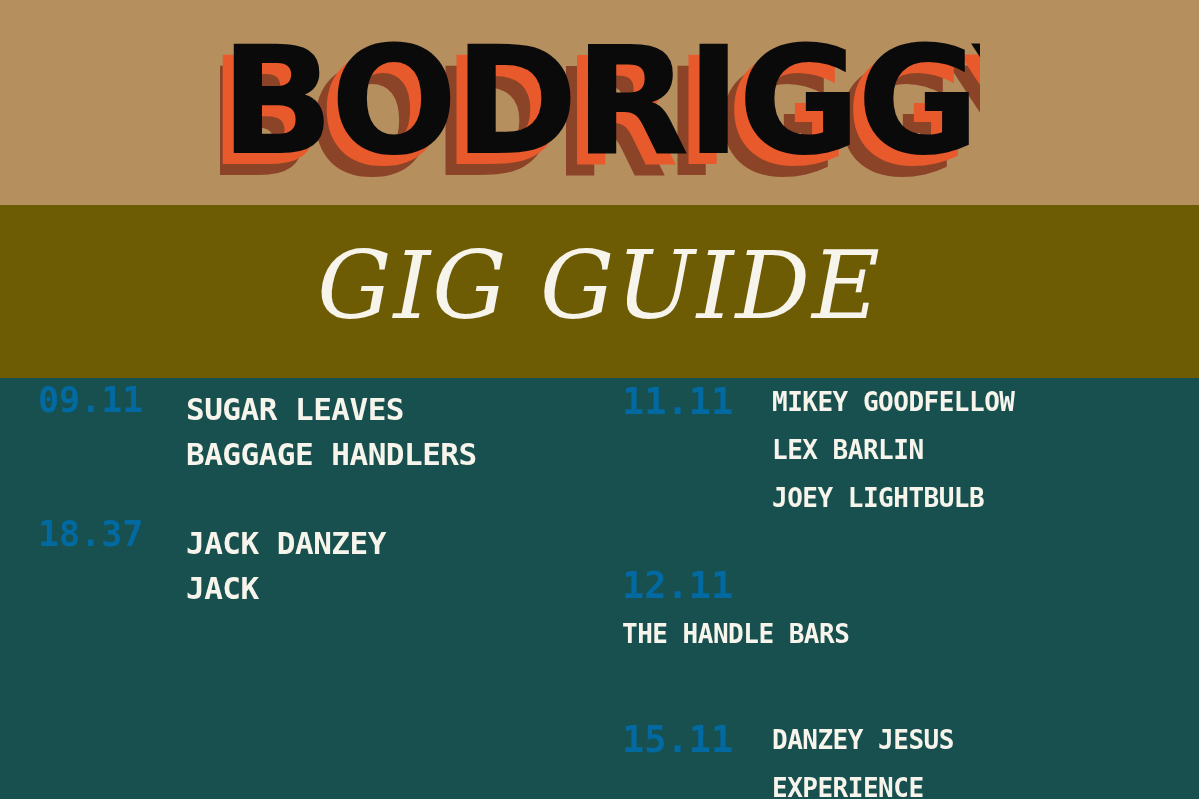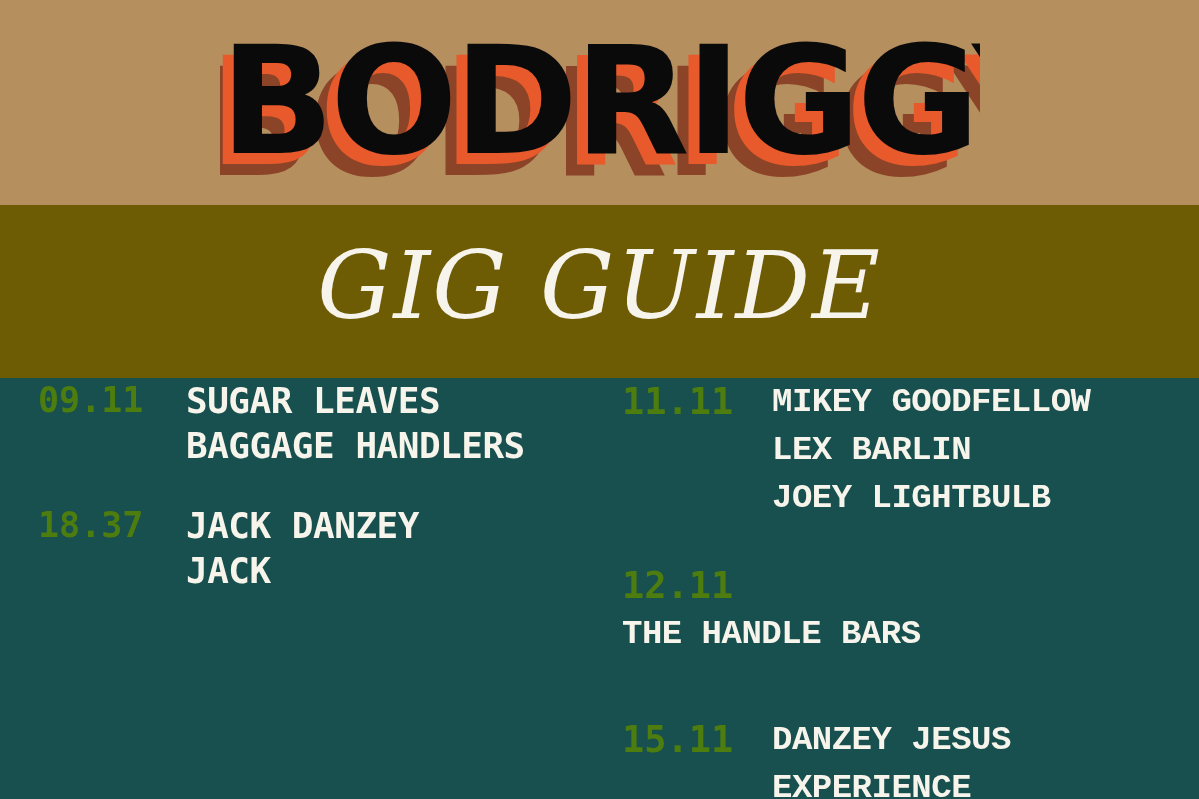--- a/index.html
+++ b/index.html
@@ -86,57 +86,57 @@
 
   .gig {
     position: relative;
     display: flex;
     align-items: flex-start;
   }
   .gig-date {
     flex: 0 0 auto;
     font-family: "DejaVu Sans Mono", monospace;
     font-weight: bold;
-    color: #4d7c0f;
+    color: #0369a1;
     white-space: pre;
   }
   .gig-acts {
     flex: 1 1 auto;
     font-family: "DejaVu Sans Mono", monospace;
     font-weight: bold;
     color: #F7F4EC;
   }
   .act {
     white-space: pre;
   }
 
   
   .column-left .gig-date {
     font-size: 35px;
     line-height: 45px;
     width: 148px;
   }
   .column-left .gig-acts {
-    font-size: 36px;
+    font-size: 31px;
     line-height: 45px;
     letter-spacing: -0.5px;
+    margin-top: 9px;
   }
   .column-left .gig { margin-bottom: 35px; }
 
   
   .column-right .gig-date {
     font-size: 37px;
     line-height: 48px;
     width: 150px;
   }
   .column-right .gig-acts {
-    font-size: 34px;
+    font-size: 26px;
     line-height: 48px;
     letter-spacing: -0.5px;
-    font-family: Liberation Mono, monospace;
   }
   .column-right .gig { margin-bottom: 40px; }
 </style>
 </head>
 <body>
 
 <div id="poster">
 
   <div class="band band-tan"></div>
   <div class="band band-olive"></div>

